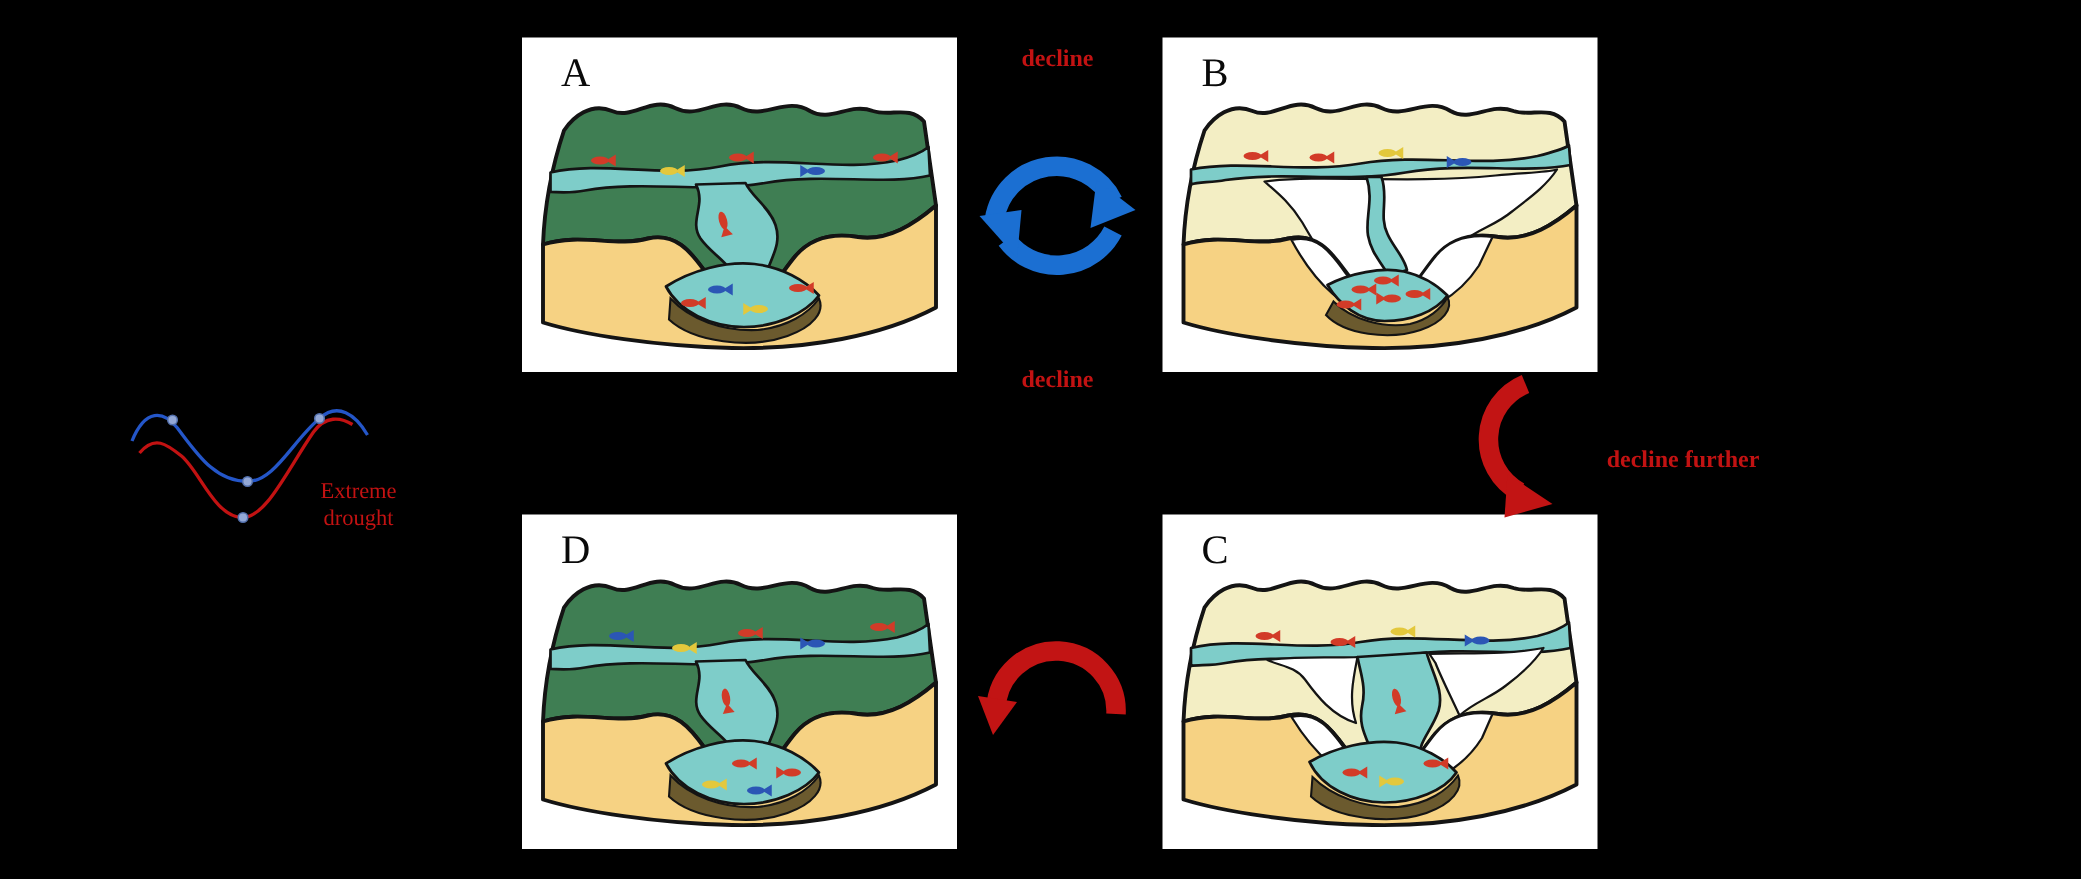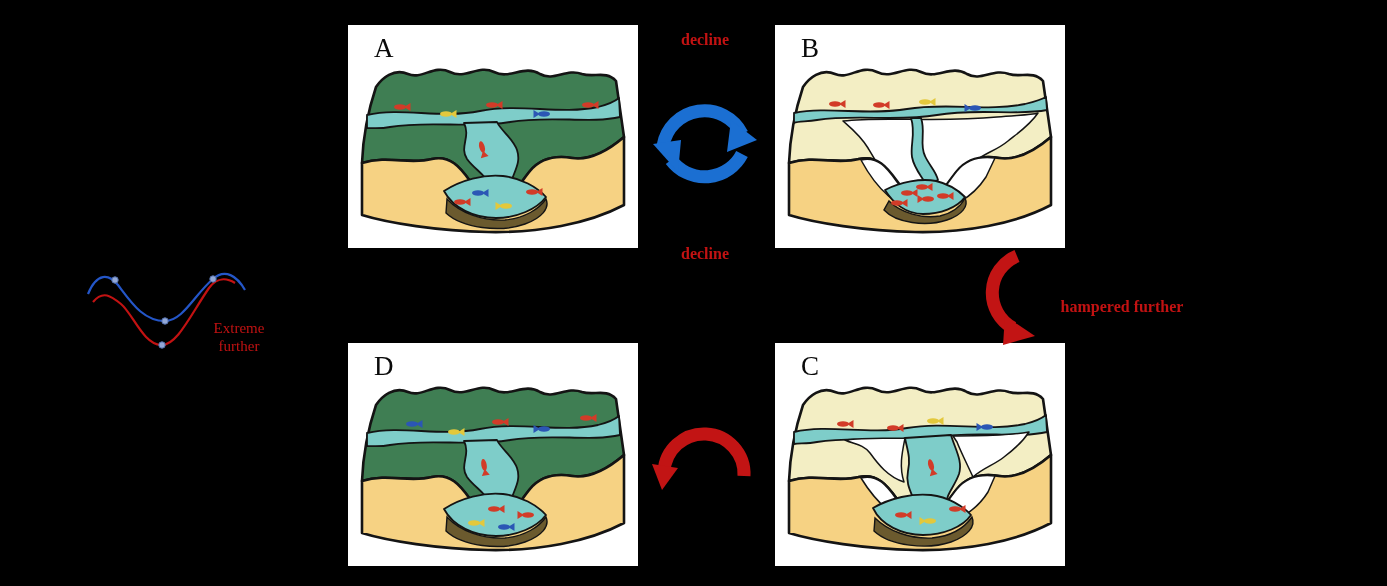--- a/index.html
+++ b/index.html
@@ -71,21 +71,21 @@
 <div class="stage">
 
   <svg id="inset" class="figure-svg" viewBox="0 0 175 115">
     <path class="inset-blue-line" d="M3,44 C12,22 24,24 33,35 C46,52 58,71 80,71 C98,71 110,44 128,29 C140,18 152,26 160,40"></path>
     <path class="inset-red-line" d="M8,52 C18,40 26,46 36,54 C48,64 58,94 76,95 C92,96 106,64 124,38 C132,27 142,28 150,33"></path>
     <circle class="inset-dot" cx="30" cy="30" r="3.2"></circle>
     <circle class="inset-dot" cx="80" cy="71" r="3.2"></circle>
     <circle class="inset-dot" cx="128" cy="29" r="3.2"></circle>
     <circle class="inset-dot" cx="77" cy="95" r="3.2"></circle>
   </svg>
-  <div id="label-drought">Extreme further</div>
+  <div id="label-drought">Extreme drought</div>
 
   <div class="panel" id="panel-a">
     <div class="panel-letter">A</div>
     <svg viewBox="0 0 290 223">
       <path class="top-green" d="M14,138 C40,130 62,140 84,134 C102,130 112,142 122,156 C132,170 142,178 152,176 C164,174 172,158 182,146 C192,134 206,130 224,133 C244,136 262,124 276,112 L268,56 C258,45 246,53 234,49 C218,43 206,57 192,49 C176,39 162,55 146,47 C130,39 118,55 102,47 C86,39 74,55 60,49 C46,43 34,53 28,62 C20,86 15,112 14,138 Z"></path>
       <path class="water outlined" d="M19,90 C54,82 92,94 132,86 C172,78 212,90 250,82 C258,80 266,77 271,73 L272,92 C242,99 202,90 162,97 C122,104 82,95 42,102 C32,104 24,103 19,103 Z"></path>
       <path class="water outlined" d="M116,98 C123,112 111,122 119,134 C126,144 137,149 141,159 L163,157 C167,145 173,137 169,125 C165,113 153,106 149,97 Z"></path>
       <path class="soil" d="M14,138 C40,130 62,140 84,134 C102,130 112,142 122,156 C132,170 142,178 152,176 C164,174 172,158 182,146 C192,134 206,130 224,133 C244,136 262,124 276,112 L276,180 C240,199 190,208 140,207 C90,206 40,198 14,190 Z"></path>
       <path class="sediment" d="M99,174 C112,188 134,196 157,195 C177,193 191,184 198,174 C202,183 194,193 177,199 C152,208 114,203 98,188 Z"></path>
       <path class="water outlined" d="M96,166 C113,155 136,149 155,151 C173,153 189,162 198,172 C189,184 169,193 148,193 C126,193 105,183 96,166 Z"></path>
@@ -184,20 +184,20 @@
     <path class="cycle-arc" d="M97,92 A42,42 0 0 1 26,98"></path>
     <polygon class="cycle-head" points="33,110 8,82 36,78"></polygon>
   </svg>
   <div class="arrow-label" id="label-decline">decline</div>
   <div class="arrow-label" id="label-flourish">decline</div>
 
   <svg id="arrow-b-c" class="figure-svg" viewBox="0 0 80 95">
     <path class="red-arc" d="M62,6 A40,40 0 0 0 58,78"></path>
     <polygon class="red-head" points="50,66 80,86 48,95"></polygon>
   </svg>
-  <div class="arrow-label" id="label-decline-further">hampered further</div>
+  <div class="arrow-label" id="label-decline-further">decline further</div>
 
   <svg id="arrow-c-d" class="figure-svg" viewBox="0 0 100 80">
     <path class="red-arc" d="M92,58 A40,40 0 0 0 12,54"></path>
     <polygon class="red-head" points="0,46 26,50 10,72"></polygon>
   </svg>
 
 </div>
 
 </body></html>

